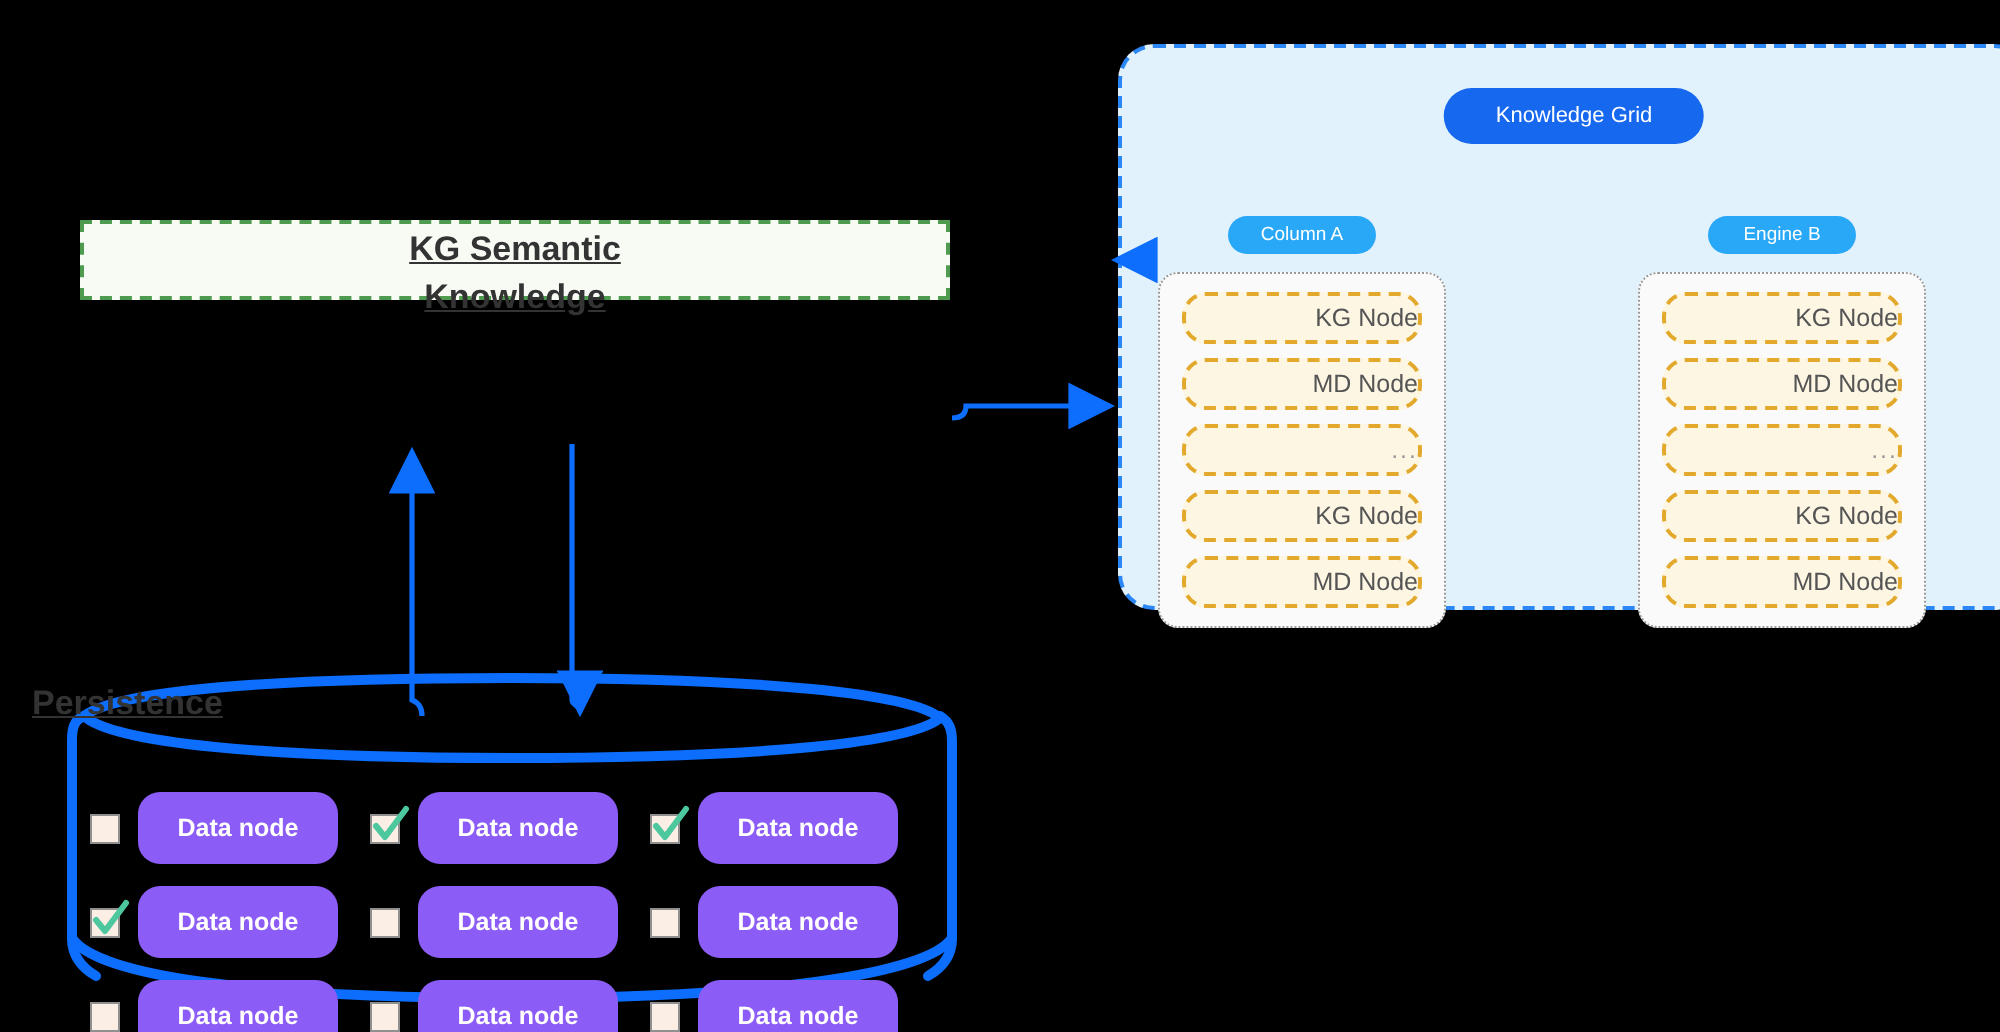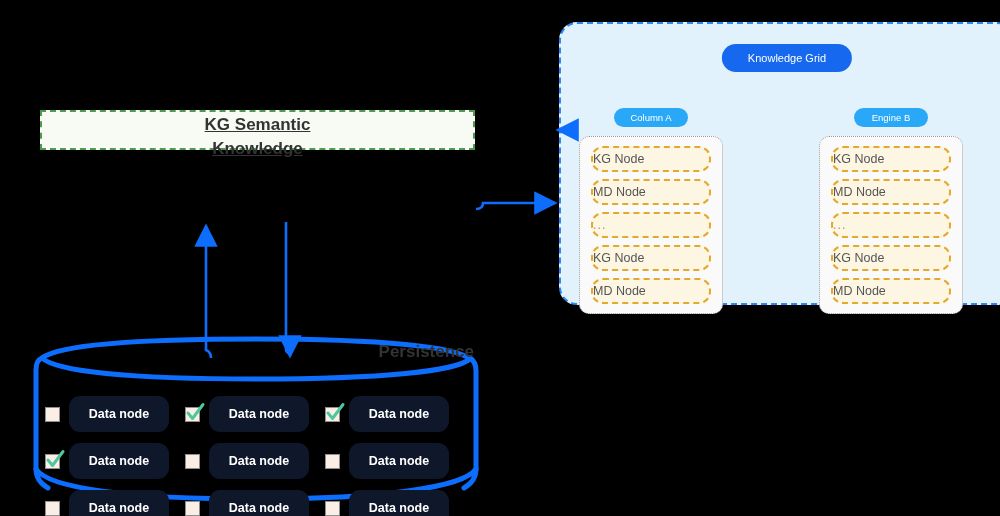--- a/index.html
+++ b/index.html
@@ -92,21 +92,21 @@
     border-radius: 10px;
     padding: 9px 11px;
     box-sizing: border-box;
   }
   .node-pill {
     background: #fdf6e3;
     border: 2px dashed #e3a92c;
     border-radius: 12px;
     color: #555555;
     font-size: 12.5px;
-    text-align: left;
+    text-align: right;
     padding: 4px 0;
     margin-bottom: 7px;
     height: 14px;
     line-height: 14px;
   }
   .node-pill:last-child { margin-bottom: 0; }
   .node-pill.ellipsis { color: #9a9a9a; letter-spacing: 1px; }
 
   
   #arrow-layer {
@@ -117,27 +117,28 @@
   }
 
   
   #persistence-cylinder {
     position: absolute;
     left: 18px; top: 330px;
     width: 474px; height: 180px;
   }
   #persistence-label {
     position: absolute;
-    left: 0; top: 342px;
+    left: 16px; top: 342px;
     width: 474px;
-    text-align: right;
+    text-align: left;
     color: #333333;
     font-size: 17px;
     font-weight: bold;
     pointer-events: none;
+    text-decoration: underline;
   }
   #data-node-grid {
     position: absolute;
     left: 45px; top: 396px;
     width: 420px;
   }
   .data-row {
     display: flex;
     margin-bottom: 11px;
   }
@@ -155,21 +156,21 @@
     box-sizing: border-box;
     margin-right: 9px;
     flex: 0 0 auto;
   }
   .checkbox .tick {
     position: absolute;
     left: -2px; top: -6px;
     width: 22px; height: 22px;
   }
   .data-pill {
-    background: #0f172a;
+    background: #8b5cf6;
     color: #ffffff;
     font-size: 12.5px;
     font-weight: bold;
     border-radius: 11px;
     padding: 11px 0;
     width: 100px;
     text-align: center;
   }
 </style>
 </head>

